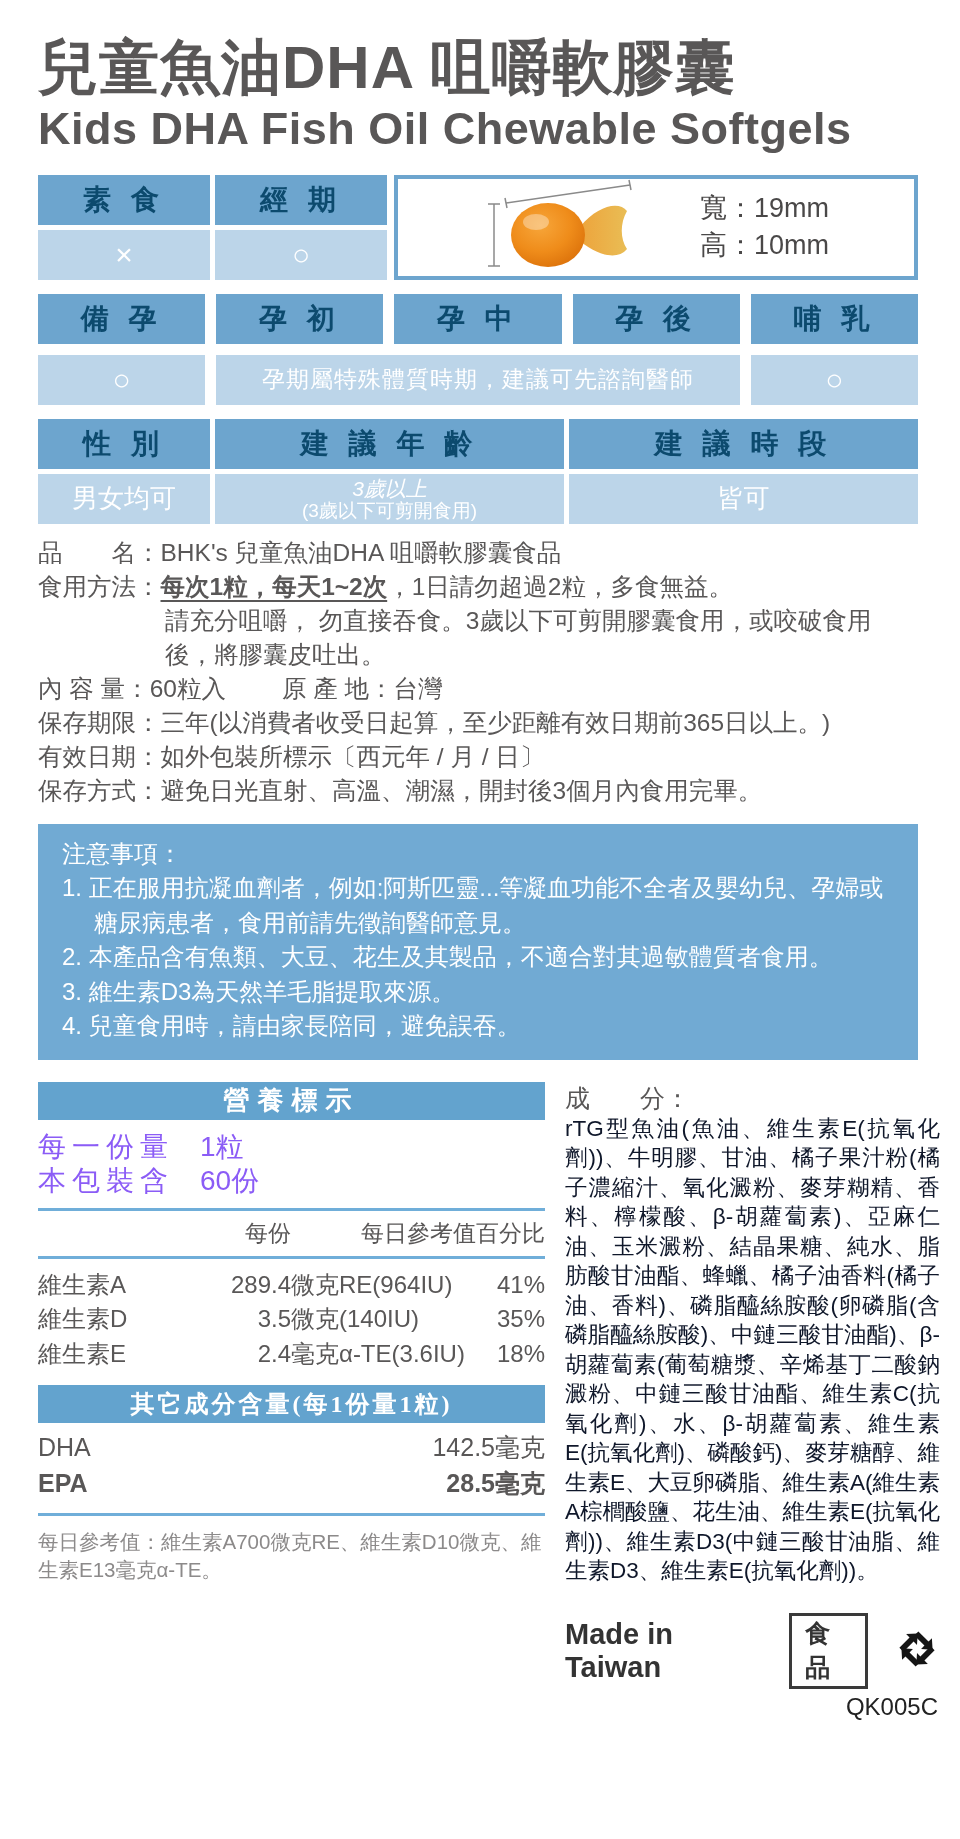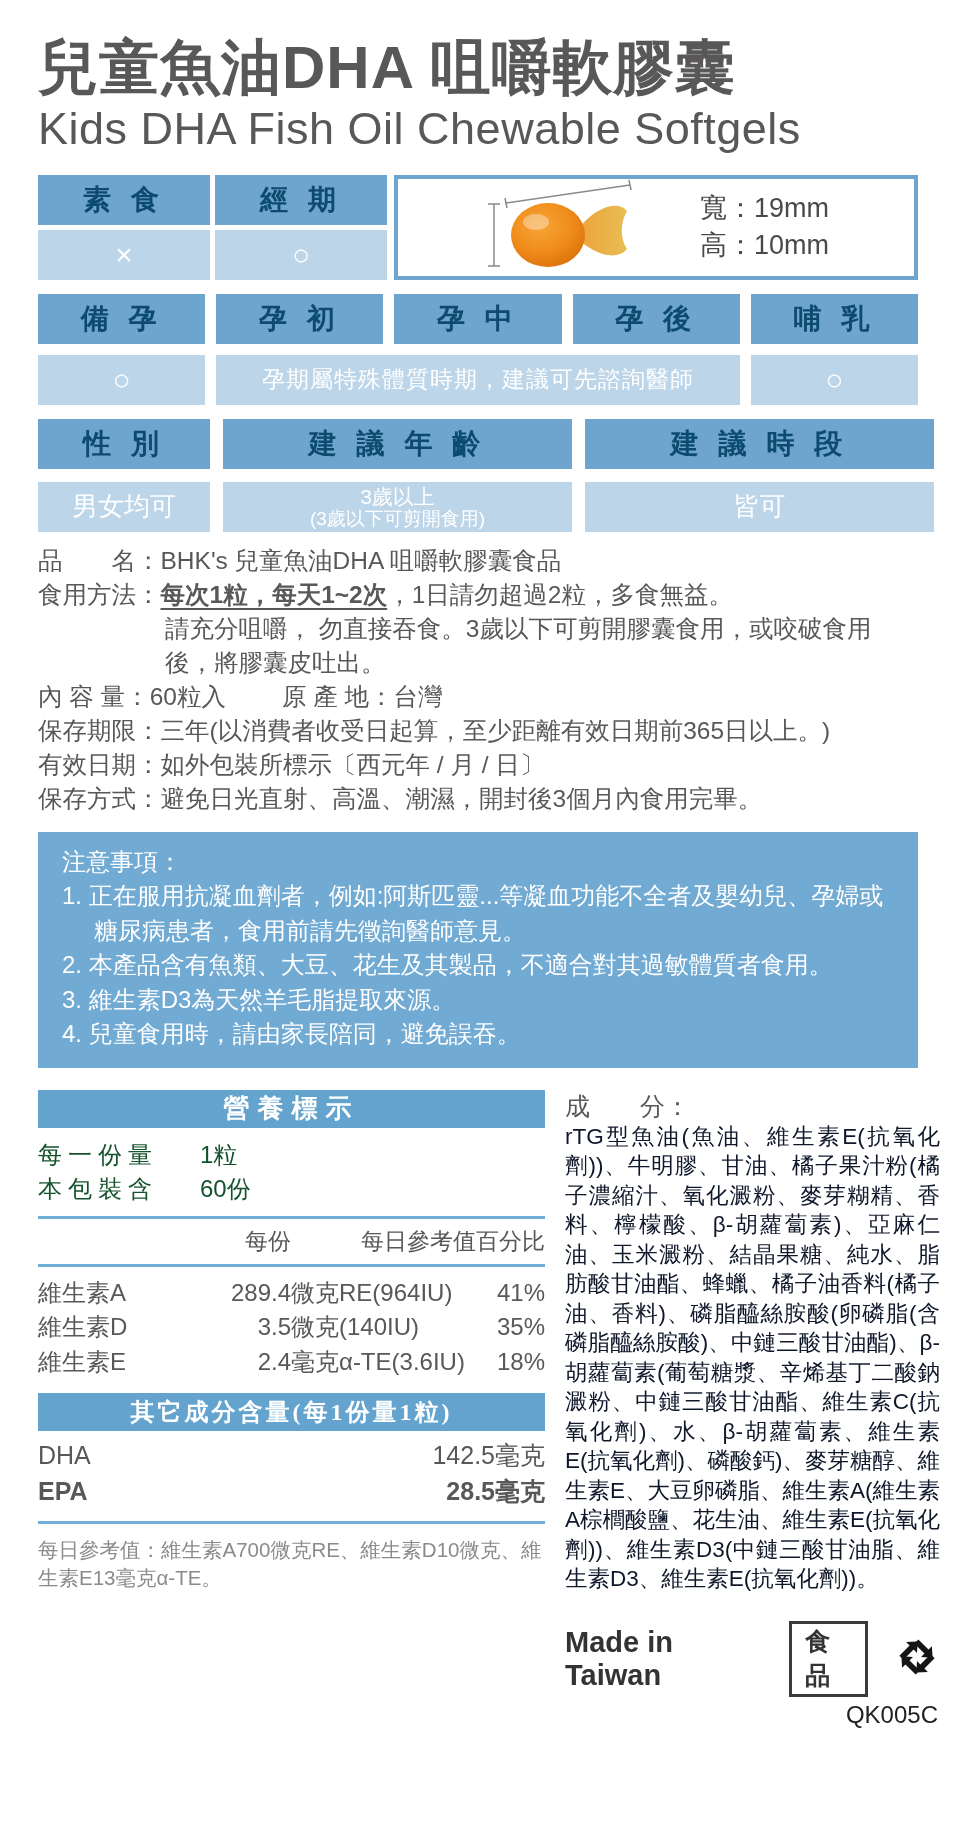--- a/index.html
+++ b/index.html
@@ -2,37 +2,37 @@
 <html><head>
 <meta charset="utf-8">
 <style>
   html,body{margin:0;padding:0;background:#fff;}
   body{width:960px;font-family:"Liberation Sans","DejaVu Sans",sans-serif;}
   .page{position:relative;width:960px;height:1839px;box-sizing:border-box;
         padding:34px 20px 0 38px;overflow:hidden;background:#fff;color:#595757;}
 
   
   .title-zh{font-size:60px;font-weight:700;color:#595757;letter-spacing:1px;line-height:1.12;margin:0;}
-  .title-en{font-size:45px;font-weight:400;color:#595757;letter-spacing:.5px;line-height:1.15;margin:2px 0 20px;}
+  .title-en{font-size:45px;font-weight:700;color:#595757;letter-spacing:.5px;line-height:1.15;margin:2px 0 20px;}
 
   
   .tbl-wrap{width:880px;}
   .cell{display:flex;align-items:center;justify-content:center;text-align:center;box-sizing:border-box;}
   .head{background:#6da5ce;color:#0c4a6e;font-size:28px;font-weight:600;letter-spacing:6px;height:50px;}
   .val{background:#bcd5e9;color:#fff;font-size:26px;height:50px;}
   .mark{font-size:30px;font-weight:400;letter-spacing:0;}
   .row1{display:flex;gap:7px;margin-bottom:14px;}
   .grid2{display:grid;grid-template-columns:172px 172px;grid-auto-rows:50px;gap:5px;width:349px;flex:0 0 349px;}
   .capsulebox{flex:1;border:4px solid #6da5ce;background:#fff;display:flex;align-items:center;box-sizing:border-box;height:105px;}
   .dims{margin-left:6px;font-size:27px;color:#4a4848;line-height:37px;white-space:nowrap;}
   .grid5{display:grid;grid-template-columns:repeat(5,1fr);grid-auto-rows:50px;gap:11px;width:880px;margin-bottom:14px;}
   .notecell{grid-column:2/5;font-size:23px;letter-spacing:1px;}
-  .grid3{display:grid;grid-template-columns:172px 349px 349px;grid-auto-rows:50px;gap:13px;width:880px;margin-bottom:12px;}
+  .grid3{display:grid;grid-template-columns:172px 349px 349px;grid-auto-rows:50px;gap:5px;width:880px;margin-bottom:12px;}
   .agecell{flex-direction:column;line-height:1.12;}
-  .age1{font-size:21px;}
+  .age1{font-size:21px;font-style:italic;}
   .age2{font-size:19px;}
 
   
   .info{margin-top:6px;font-size:24.5px;line-height:34px;color:#595757;}
   .info .line{white-space:nowrap;}
   .indent{padding-left:127px;}
   .bu{font-weight:700;text-decoration:underline;text-underline-offset:5px;text-decoration-thickness:2px;}
   .gap56{display:inline-block;width:56px;}
 
   
@@ -41,21 +41,21 @@
   .notice .item{padding-left:32px;text-indent:-32px;}
 
   
   .cols{display:flex;margin-top:22px;align-items:flex-start;}
   .leftcol{width:507px;flex:0 0 507px;}
   .rightcol{flex:1;margin-left:20px;min-width:0;}
 
   .bar{background:#63a3ce;color:#fff;height:38px;display:flex;align-items:center;justify-content:center;
        font-size:26px;font-weight:600;letter-spacing:8px;font-family:Liberation Serif, serif;}
   .bar.small{font-size:24px;letter-spacing:3px;margin-top:14px;}
-  .srow{display:flex;font-size:24px;color:#14532d;margin-top:12px;line-height:30px;gap:16px;}
+  .srow{display:flex;font-size:28px;color:#8b5cf6;margin-top:12px;line-height:30px;}
   .srow .slbl{letter-spacing:6px;}
   .srow .sval{margin-left:26px;}
   .hrblue{border:none;border-top:3px solid #70aed9;margin:12px 0 0;}
   .colhead{display:flex;font-size:23px;color:#595757;margin:8px 0 9px;line-height:28px;}
   .colhead .ph1{width:253px;text-align:right;}
   .colhead .ph2{margin-left:auto;text-align:right;}
   .nrow{display:flex;font-size:24px;color:#595757;line-height:34.5px;}
   .nname{width:118px;flex:0 0 118px;}
   .nnum{width:135px;flex:0 0 135px;text-align:right;}
   .npct{margin-left:auto;text-align:right;}

